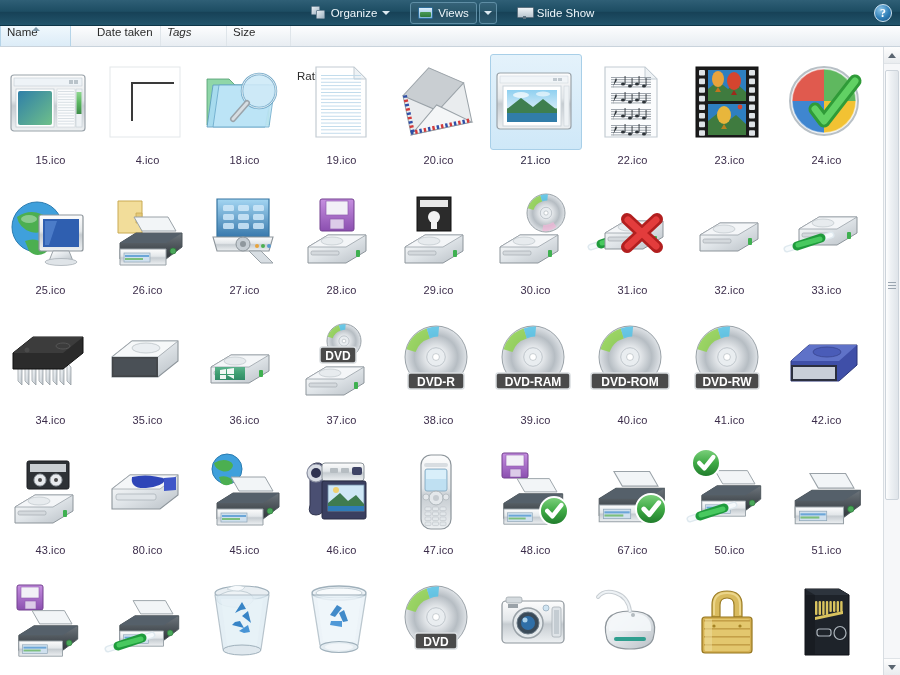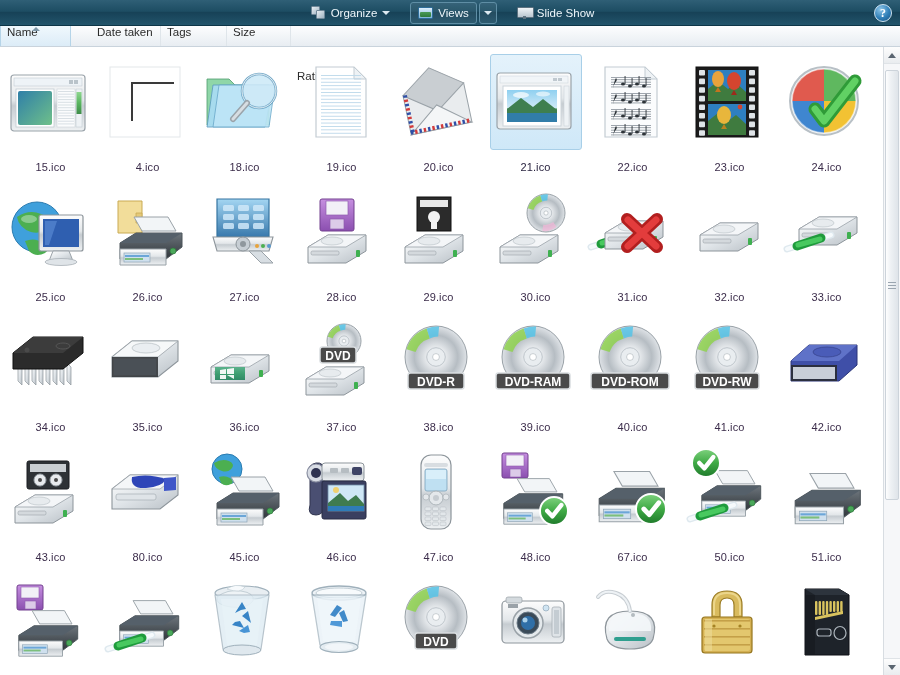--- a/index.html
+++ b/index.html
@@ -70,21 +70,21 @@
     background: linear-gradient(to bottom,#f0f8fd 0%,#dcecf7 100%);
     border-left: 1px solid #b5d4e8; border-right: 1px solid #b5d4e8;
   }
   .sort-arrow {
     position: absolute; left: 50%; top: 1px; margin-left: -4px;
     width: 0; height: 0; border-left: 4px solid transparent; border-right: 4px solid transparent;
     border-bottom: 4px solid #7e97a8;
   }
   .col-name { width: 71px; }
   .col-date { width: 70px; margin-left: 20px; }
-  .col-tags { width: 66px; }
+  .col-tags { width: 66px; font-style: italic; }
   .col-size { width: 64px; }
   .col-rating { width: 103px; margin-top: 44px; }
   .col-filler { flex: 1; border-right: none; }
 
   
   .content { flex: 1; display: flex; background: #fff; overflow: hidden; }
   .grid-area { flex: 1; position: relative; overflow: hidden; padding-top: 3px; }
   .grid {
     display: grid;
     grid-template-columns: repeat(9, 97px);
@@ -98,21 +98,21 @@
   }
   .thumbwrap {
     width: 92px; height: 96px; display: flex; align-items: center; 
     border-radius: 3px; position: relative;
   }
   .cell.selected .thumbwrap {
     background: linear-gradient(to bottom,#e4f2fb,#cfe8f8);
     border: 1px solid #a8cfe8;
   }
   .label {
-    font-size: 11px; color: #3b2c4a; margin-top: 11px; letter-spacing: .1px;
+    font-size: 11px; color: #3b2c4a; margin-top: 4px; letter-spacing: .1px;
     text-align: center; line-height: 13px; cursor: default;
   }
   .cell.selected .label { color: #2a2440; }
   .icon { width: 86px; height: 86px; position: relative; }
   svg { display: block; }
 
   
   .vscroll {
     width: 17px; flex: 0 0 17px; background: #f3f4f6;
     border-left: 1px solid #d8dde2; display: flex; flex-direction: column;

